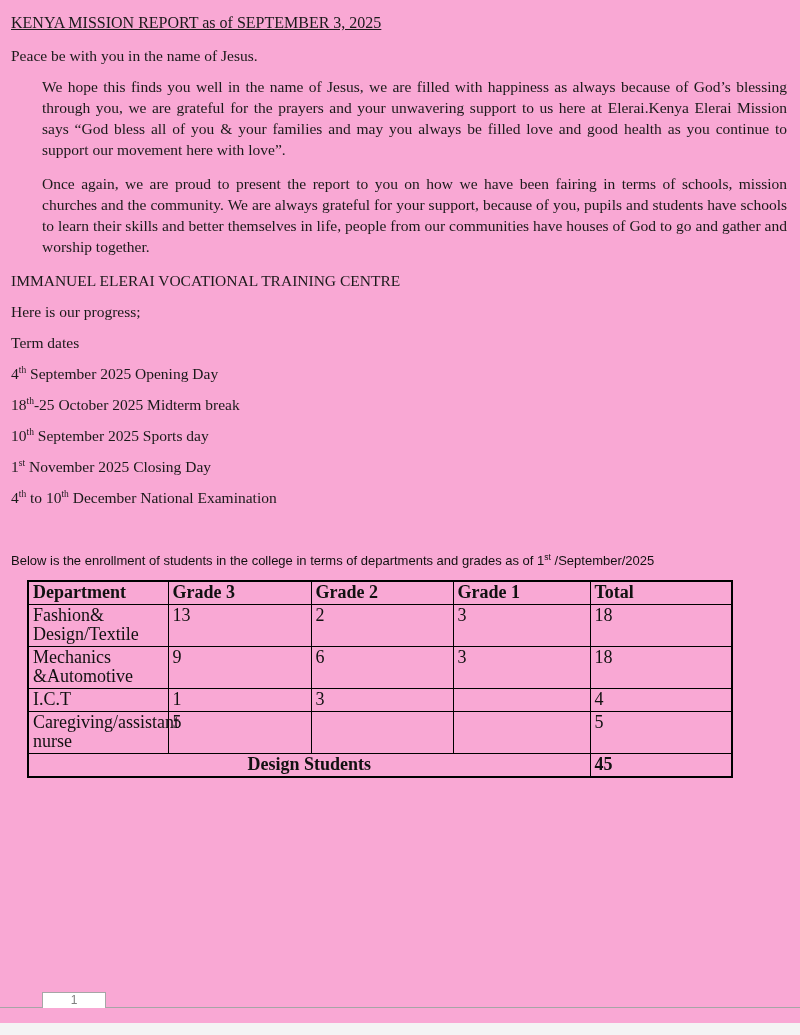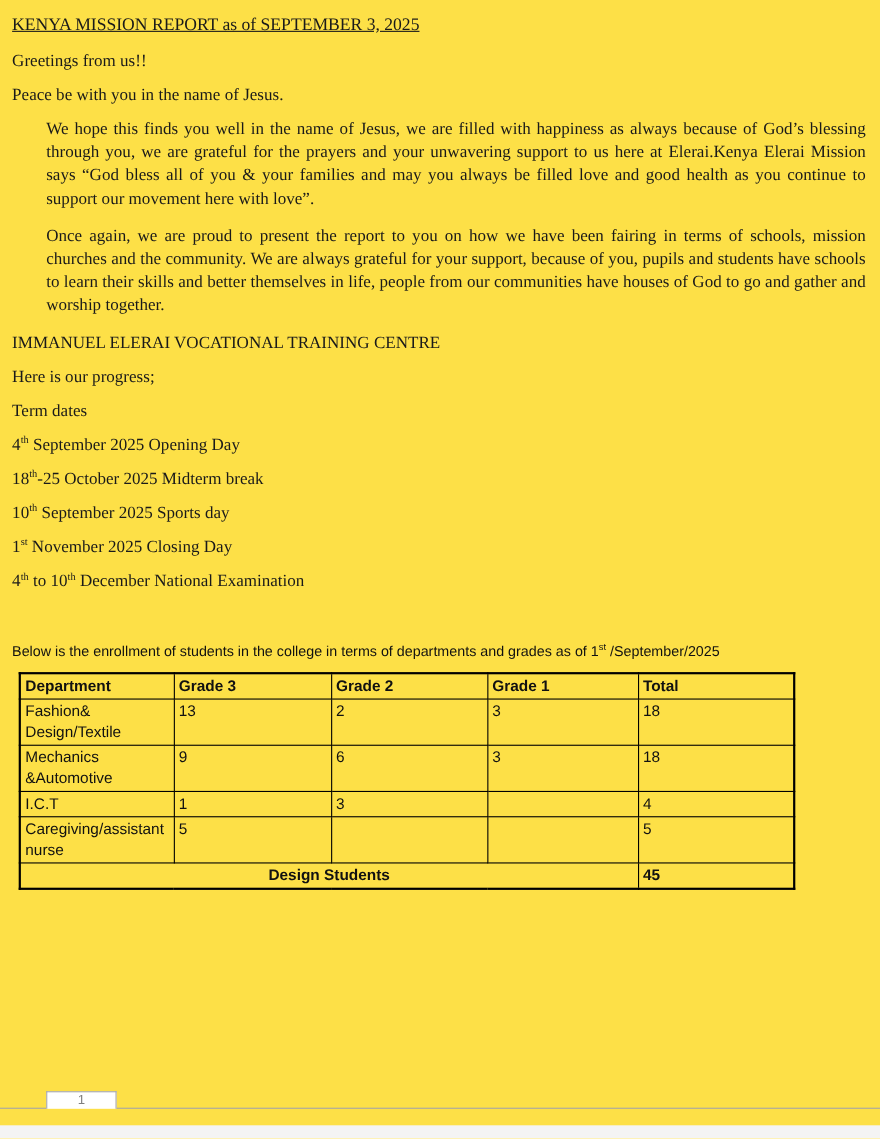--- a/index.html
+++ b/index.html
@@ -1,21 +1,21 @@
 <!DOCTYPE html>
 <html><head>
 <meta charset="utf-8">
 <style>
   * { margin: 0; padding: 0; box-sizing: border-box; }
   html, body { background: #ffffff; }
   .page {
     position: relative;
     width: 800px;
     height: 1035px;
-    background: #fde047;
+    background: #f9a8d4;
     overflow: hidden;
     font-family: "Liberation Serif", serif;
     color: #1a1a1a;
   }
   .content {
     padding: 13px 13px 0 11px;
   }
   .doc-title {
     font-family: "Liberation Serif", serif;
     font-size: 16px;
@@ -52,25 +52,25 @@
     font-size: 13px;
     line-height: 17px;
     margin-top: 44px;
     margin-bottom: 11px;
     color: #111;
   }
   .enrollment-intro sup { font-size: 8.5px; }
   table.enrollment {
     table-layout: fixed;
     width: 704px;
-    margin-left: 6px;
+    margin-left: 16px;
     border-collapse: collapse;
     border: 2px solid #000;
-    font-family: Liberation Sans, sans-serif;
-    font-size: 14px;
+    font-family: Liberation Serif, serif;
+    font-size: 18px;
     color: #111;
   }
   table.enrollment th, table.enrollment td {
     border: 1px solid #000;
     padding: 1px 4px 2px 4px;
     text-align: left;
     vertical-align: top;
     line-height: 19px;
     font-weight: normal;
   }
@@ -105,21 +105,20 @@
   }
 </style>
 </head>
 <body>
 
 <div class="page">
   <div class="content">
 
     <h1 class="doc-title">KENYA MISSION REPORT as of SEPTEMBER 3, 2025</h1>
 
-    <p class="body-line">Greetings from us!!</p>
     <p class="body-line">Peace be with you in the name of Jesus.</p>
     <p class="body-para">We hope this finds you well in the name of Jesus, we are filled with happiness as always because of God’s blessing through you, we are grateful for the prayers and your unwavering support to us here at Elerai.Kenya Elerai Mission says “God bless all of you &amp; your families and may you always be filled love and good health as you continue to support our movement here with love”.</p>
     <p class="body-para">Once again, we are proud to present the report to you on how we have been fairing in terms of schools, mission churches and the community. We are always grateful for your support, because of you, pupils and students have schools to learn their skills and better themselves in life, people from our communities have houses of God to go and gather and worship together.</p>
     <p class="body-line">IMMANUEL ELERAI VOCATIONAL TRAINING CENTRE</p>
 
     <p class="body-line">Here is our progress;</p>
     <p class="body-line">Term dates</p>
 
     <p class="date-line"><span>4</span><sup>th</sup><span> September 2025 Opening Day</span></p>
     <p class="date-line"><span>18</span><sup>th</sup><span>-25 October 2025 Midterm break</span></p>

